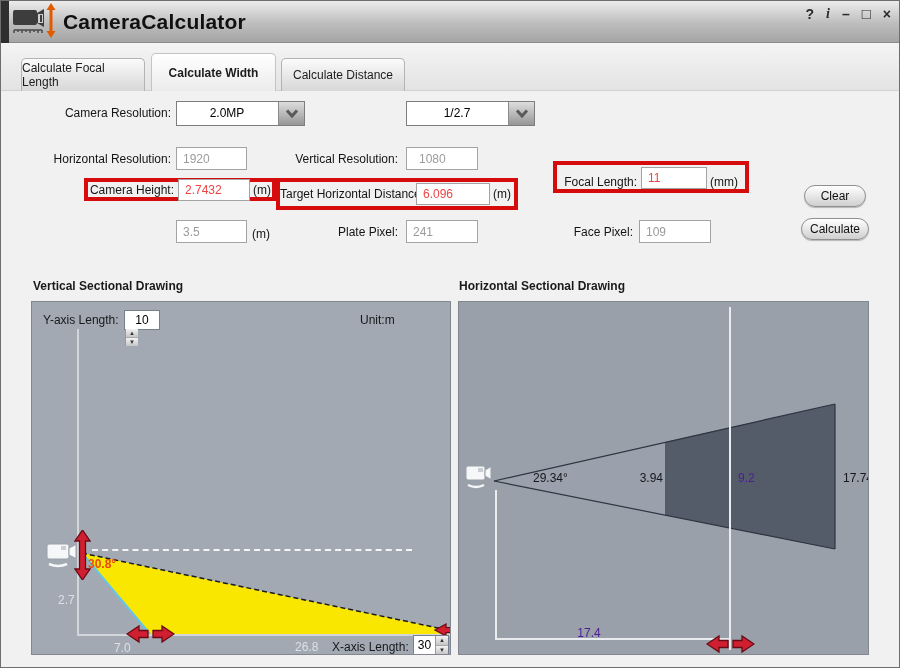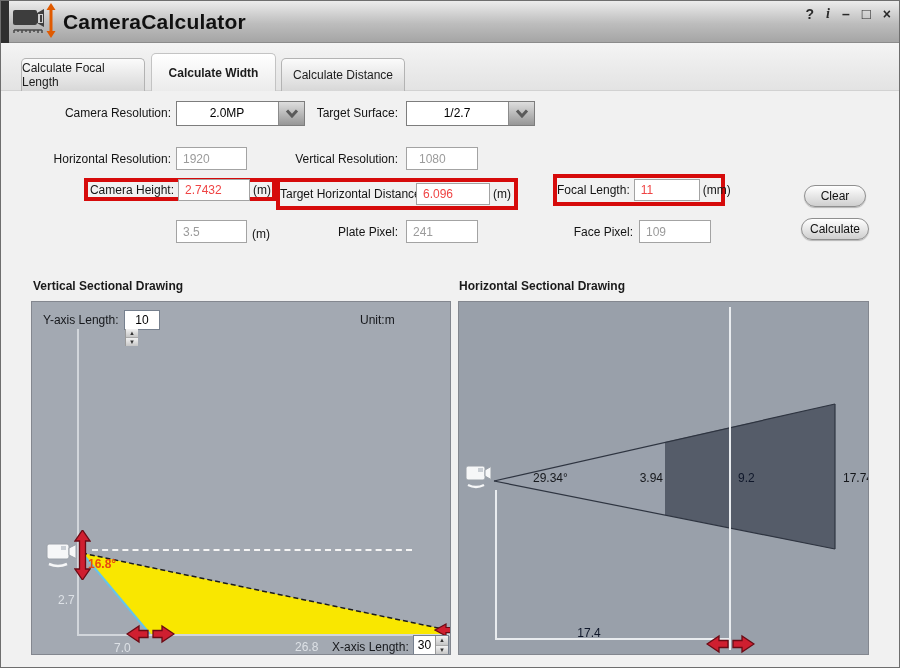--- a/index.html
+++ b/index.html
@@ -47,21 +47,21 @@
     box-shadow:0 1px 1px rgba(0,0,0,.25);}
 
   
   .sec-title{position:absolute;font-size:12px;color:#1a1a1a;font-weight:bold;}
   .panel{position:absolute;top:300px;height:354px;border:1px solid #83878f;overflow:hidden;}
   .panel.left{left:30px;width:420px;background:#a3a9b2;}
   .panel.right{left:457px;width:411px;background:#99a0aa;}
   .pl-lbl{position:absolute;font-size:12px;color:#16181c;line-height:20px;white-space:nowrap;}
   .pl-lbl.light{color:#dde1e6;}
   .pl-lbl.orange{color:#e84a10;font-weight:bold;}
-  .pl-lbl.white{color:#0f172a;}
+  .pl-lbl.white{color:#4c1d95;}
   .spin{position:absolute;height:20px;background:#fff;border:1px solid #76808e;display:flex;}
   .spin .sval{flex:1;font-size:12px;color:#000;text-align:center;line-height:18px;}
   .spin .sbtns{width:13px;border-left:1px solid #9a9a9a;display:flex;flex-direction:column;}
   .spin .sbtns span{flex:1;font-size:6px;line-height:8px;color:#333;text-align:center;
     background:linear-gradient(#f2f2f2,#c6c6c6);border-bottom:1px solid #aaa;}
   .spin .sbtns span:last-child{border-bottom:none;}
   .axis{position:absolute;background:#d2d6db;}
   .dashline{position:absolute;border-top:2px dashed #f5f5f5;}
   .wline{position:absolute;background:#e9ecef;}
   svg{display:block;}
@@ -102,21 +102,20 @@
 
   <div class="lbl" style="left:30px;top:100px;width:140px;">Camera Resolution:</div>
   <div class="combo" style="left:175px;top:100px;width:129px;">
     <span class="val">2.0MP</span>
     <span class="btn">
       <svg width="14" height="9" viewBox="0 0 14 9">
           <polyline points="2,1.5 7,7 12,1.5" fill="none" stroke="#5a5a5a" stroke-width="3"></polyline>
         </svg>
     </span>
   </div>
-  <div class="lbl" style="left:255px;top:100px;width:142px;">Target Surface:</div>
   <div class="combo" style="left:405px;top:100px;width:129px;">
     <span class="val">1/2.7</span>
     <span class="btn">
       <svg width="14" height="9" viewBox="0 0 14 9">
           <polyline points="2,1.5 7,7 12,1.5" fill="none" stroke="#5a5a5a" stroke-width="3"></polyline>
         </svg>
     </span>
   </div>
 
   <div class="lbl" style="left:30px;top:146px;width:140px;">Horizontal Resolution:</div>
@@ -127,21 +126,21 @@
   <div class="redbox" style="left:83px;top:177px;width:192px;height:23px;">
     <span class="rlbl" style="width:86px;">Camera Height:</span>
     <input class="rinp" style="width: 72px; margin-left: 4px;" value="2.7432">
     <span class="runit">(m)</span>
   </div>
   <div class="redbox" style="left:275px;top:177px;width:242px;height:32px;">
     <span class="rlbl" style="width:132px;">Target Horizontal Distance:</span>
     <input class="rinp" style="width: 74px; margin-left: 4px;" value="6.096">
     <span class="runit">(m)</span>
   </div>
-  <div class="redbox" style="left:552px;top:173px;width:172px;height:32px;">
+  <div class="redbox" style="left:552px;top:160px;width:196px;height:32px;align-items:flex-end;">
     <span class="rlbl" style="width:80px;">Focal Length:</span>
     <input class="rinp" style="width: 66px; margin-left: 4px;" value="11">
     <span class="runit">(mm)</span>
   </div>
   <div class="pill" style="left:803px;top:184px;width:62px;height:22px;">Clear</div>
 
   <input class="inp ro" style="left: 175px; top: 219px; width: 71px;" readonly="" value="3.5">
   <span class="unit" style="left:251px;top:221px;">(m)</span>
   <div class="lbl" style="left:255px;top:219px;width:142px;">Plate Pixel:</div>
   <input class="inp ro" style="left: 405px; top: 219px; width: 72px;" readonly="" value="241">
@@ -185,21 +184,21 @@
       <polygon points="8.5,0 16,11 11.5,11 11.5,39 16,39 8.5,50 1,39 5.5,39 5.5,11 1,11" fill="#cf1f30" stroke="#6b0a14" stroke-width="1.3"></polygon>
     </svg>
     <svg class="abs" style="left:94px;top:322px;" width="49" height="20" viewBox="0 0 49 20">
       <polygon points="1,10 13,2 13,6.5 22,6.5 22,13.5 13,13.5 13,18" fill="#cf1f30" stroke="#6b0a14" stroke-width="1.3"></polygon>
       <polygon points="48,10 36,2 36,6.5 27,6.5 27,13.5 36,13.5 36,18" fill="#cf1f30" stroke="#6b0a14" stroke-width="1.3"></polygon>
     </svg>
     <svg class="abs" style="left:402px;top:321px;" width="18" height="14" viewBox="0 0 18 14">
       <polygon points="1,7 12,1 12,4.5 18,4.5 18,9.5 12,9.5 12,13" fill="#cf1f30" stroke="#6b0a14" stroke-width="1.2"></polygon>
     </svg>
 
-    <div class="pl-lbl orange" style="left:56px;top:252px;">16.8°</div>
+    <div class="pl-lbl orange" style="left:56px;top:252px;">30.8°</div>
     <div class="pl-lbl light" style="left:26px;top:288px;">2.7</div>
     <div class="pl-lbl light" style="left:82px;top:336px;">7.0</div>
     <div class="pl-lbl light" style="left:263px;top:335px;">26.8</div>
     <div class="pl-lbl" style="left:300px;top:335px;">X-axis Length:</div>
     <div class="spin" style="left:381px;top:333px;width:36px;">
       <span class="sval">30</span>
       <span class="sbtns">
           <span>▲</span>
           <span>▼</span>
         </span>

